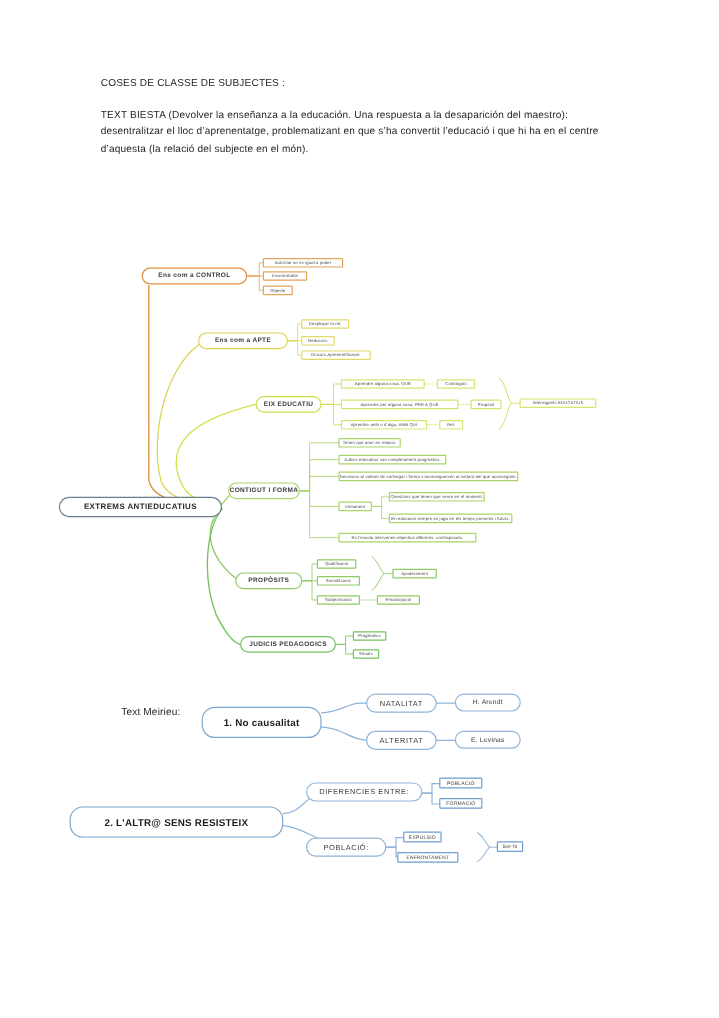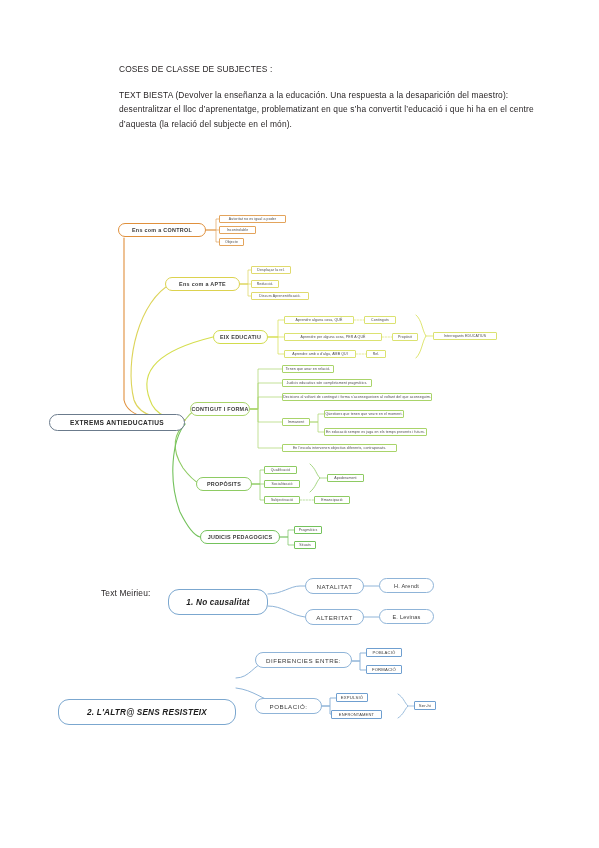--- a/index.html
+++ b/index.html
@@ -18,21 +18,20 @@
     background: #ffffff;
     overflow: hidden;
   }
 
   
   .prose {
     position: absolute;
     left: 84px;
     top: 62px;
     width: 420px;
-    margin-left: 35px;
   }
   .para {
     font-size: 8.4px;
     line-height: 14.6px;
     letter-spacing: .15px;
     margin: 0 0 11px 0;
     color: #231f20;
   }
   .spacer-24 { height: 22px; }
 
@@ -96,21 +95,20 @@
   
   .n-m-root {
     border: 1.4px solid #7ba7cf;
     border-radius: 11px;
     font-size: 8.2px;
     font-weight: bold;
     letter-spacing: .2px;
     color: #1d1d1d;
     height: 22px;
     padding: 12px 10px;
-    font-style: italic;
   }
   .n-m-l1 {
     border: 1px solid #8fb4d8;
     border-radius: 9px;
     font-size: 6.2px;
     letter-spacing: .5px;
     color: #3a3a3a;
     height: 16px;
     padding: 0 9px;
   }
@@ -339,21 +337,21 @@
   <div class="node n-m-l2" style="left:379px; top:578px; width:55px;">
     <span class="label">H. Arendt</span>
   </div>
   <div class="node n-m-l1" style="left:305px; top:609px; width:59px;">
     <span class="label">ALTERITAT</span>
   </div>
   <div class="node n-m-l2" style="left:379px; top:609px; width:55px;">
     <span class="label">E. Levinas</span>
   </div>
 
-  <div class="node n-m-root" style="left:58px; top:699px; width:178px;">
+  <div class="node n-m-root" style="left:58px; top:672px; width:178px;">
     <span class="label">2. L'ALTR@ SENS RESISTEIX</span>
   </div>
   <div class="node n-m-l1" style="left:255px; top:652px; width:97px;">
     <span class="label">DIFERENCIES ENTRE:</span>
   </div>
   <div class="node n-m-box" style="left:366px; top:648px; width:36px;">
     <span class="label">POBLACIÓ</span>
   </div>
   <div class="node n-m-box" style="left:366px; top:665px; width:36px;">
     <span class="label">FORMACIÓ</span>

